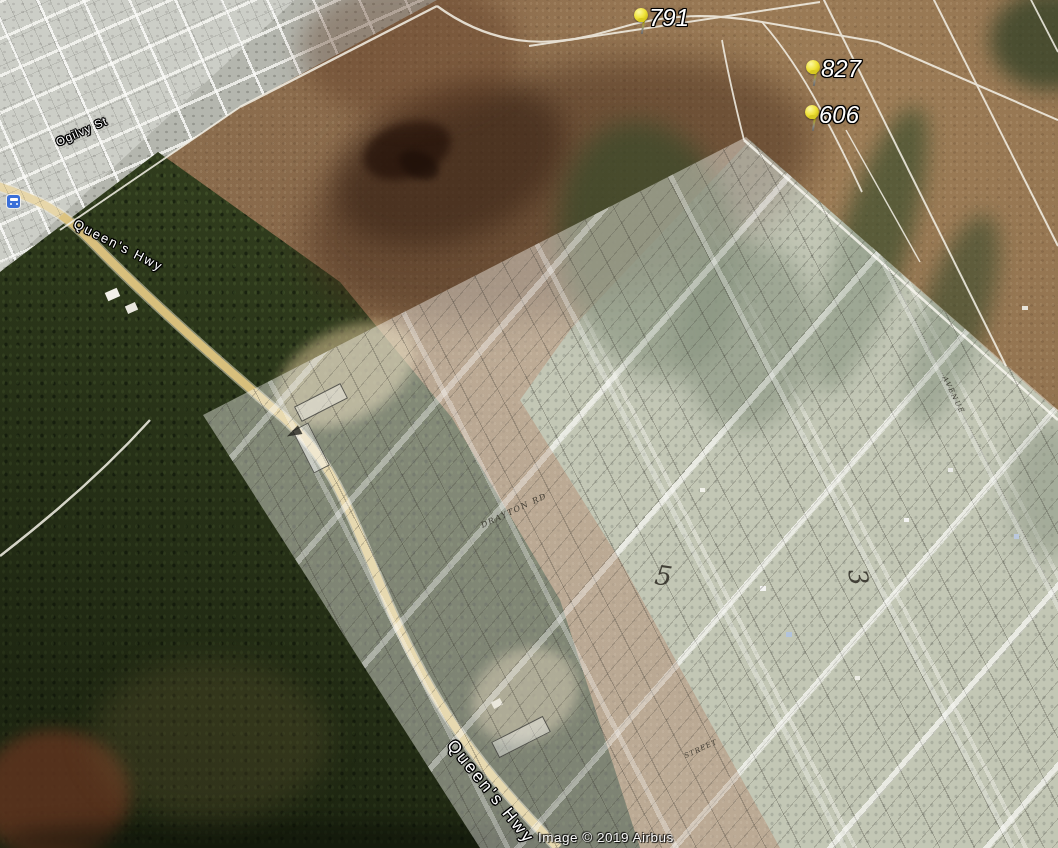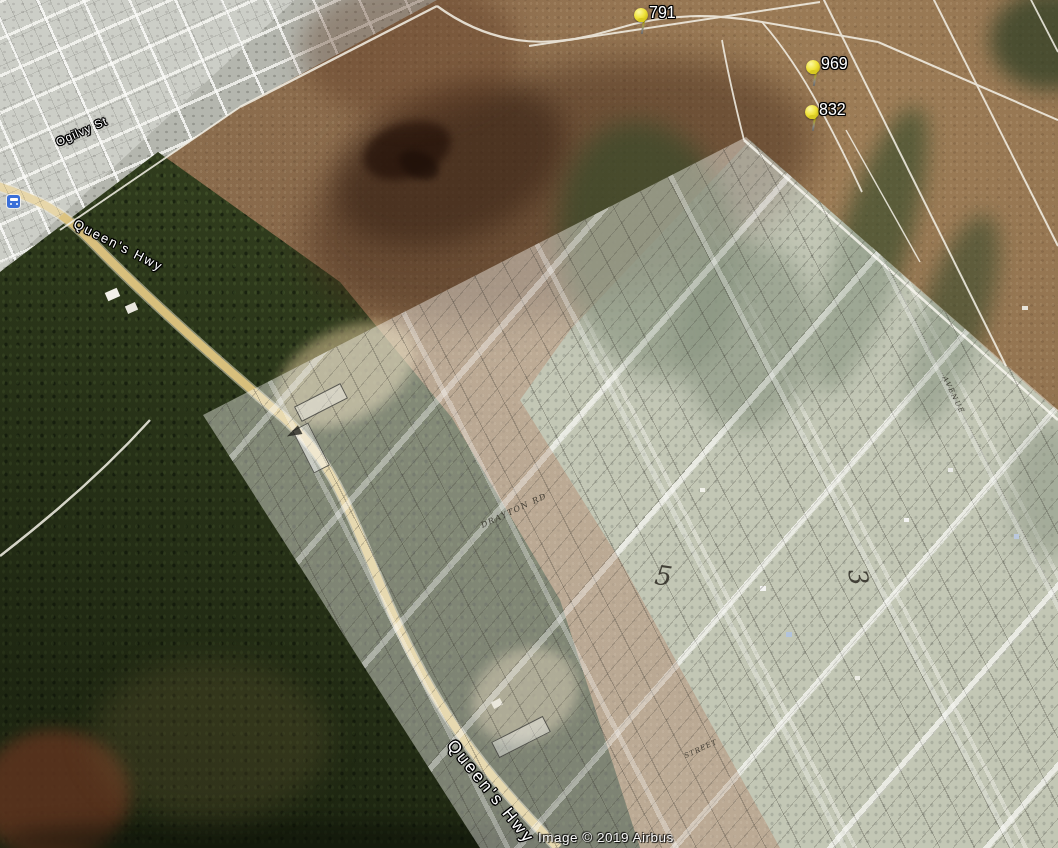--- a/index.html
+++ b/index.html
@@ -78,21 +78,21 @@
   
   .pin{position:absolute;}
   .pin-glyph{position:absolute;left:0;top:0;width:16px;height:30px;display:block;}
   .pin-needle{position:absolute;left:8px;top:11px;width:2px;height:15px;
     background:linear-gradient(#b8a818 20%,#8a8a82 70%,#666);transform:rotate(9deg);display:block;}
   .pin-head{position:absolute;left:0;top:0;width:14px;height:14px;border-radius:50%;display:block;
     background:radial-gradient(circle at 35% 28%, #fcf8a2 0%, #f0e33a 45%, #cdbc18 76%, #9a8e10 100%);
     box-shadow:0 1px 2px rgba(0,0,0,.45);}
   .pin-head::after{content:"";position:absolute;left:4px;top:10px;width:7px;height:4px;
     border-radius:50%;background:#d8ca22;}
-  .pin-label{position:absolute;left:15px;top:-4px;font-size:16px;}
+  .pin-label{position:absolute;left:15px;top:-4px;font-size:24px;font-style:italic;}
 
   
   .transit{left:7px;top:195px;width:13px;height:13px;border-radius:3px;
     background:#3a6fd8;box-shadow:0 0 0 1px rgba(255,255,255,.65);}
   .transit i{position:absolute;display:block;background:#fff;}
   .transit .win{left:2.5px;top:2.5px;width:8px;height:3.5px;border-radius:1px;}
   .transit .d1{left:2.5px;top:8px;width:2px;height:2px;border-radius:50%;}
   .transit .d2{left:8.5px;top:8px;width:2px;height:2px;border-radius:50%;}
 
   .attribution{position:absolute;left:538px;top:830px;color:#fff;font-size:13.5px;
@@ -188,24 +188,24 @@
         <span class="pin-needle"></span>
         <span class="pin-head"></span>
       </span>
     <span class="pin-label map-label" style="left:15px;top:-4px">791</span>
   </div>
   <div class="pin" style="left:806px;top:60px">
     <span class="pin-glyph">
         <span class="pin-needle"></span>
         <span class="pin-head"></span>
       </span>
-    <span class="pin-label map-label" style="left:15px;top:-5px">969</span>
+    <span class="pin-label map-label" style="left:15px;top:-5px">827</span>
   </div>
   <div class="pin" style="left:805px;top:105px">
     <span class="pin-glyph">
         <span class="pin-needle"></span>
         <span class="pin-head"></span>
       </span>
-    <span class="pin-label map-label" style="left:14px;top:-4px">832</span>
+    <span class="pin-label map-label" style="left:14px;top:-4px">606</span>
   </div>
 
   <div class="attribution">Image © 2019 Airbus</div>
 </div>
 
 </body></html>

